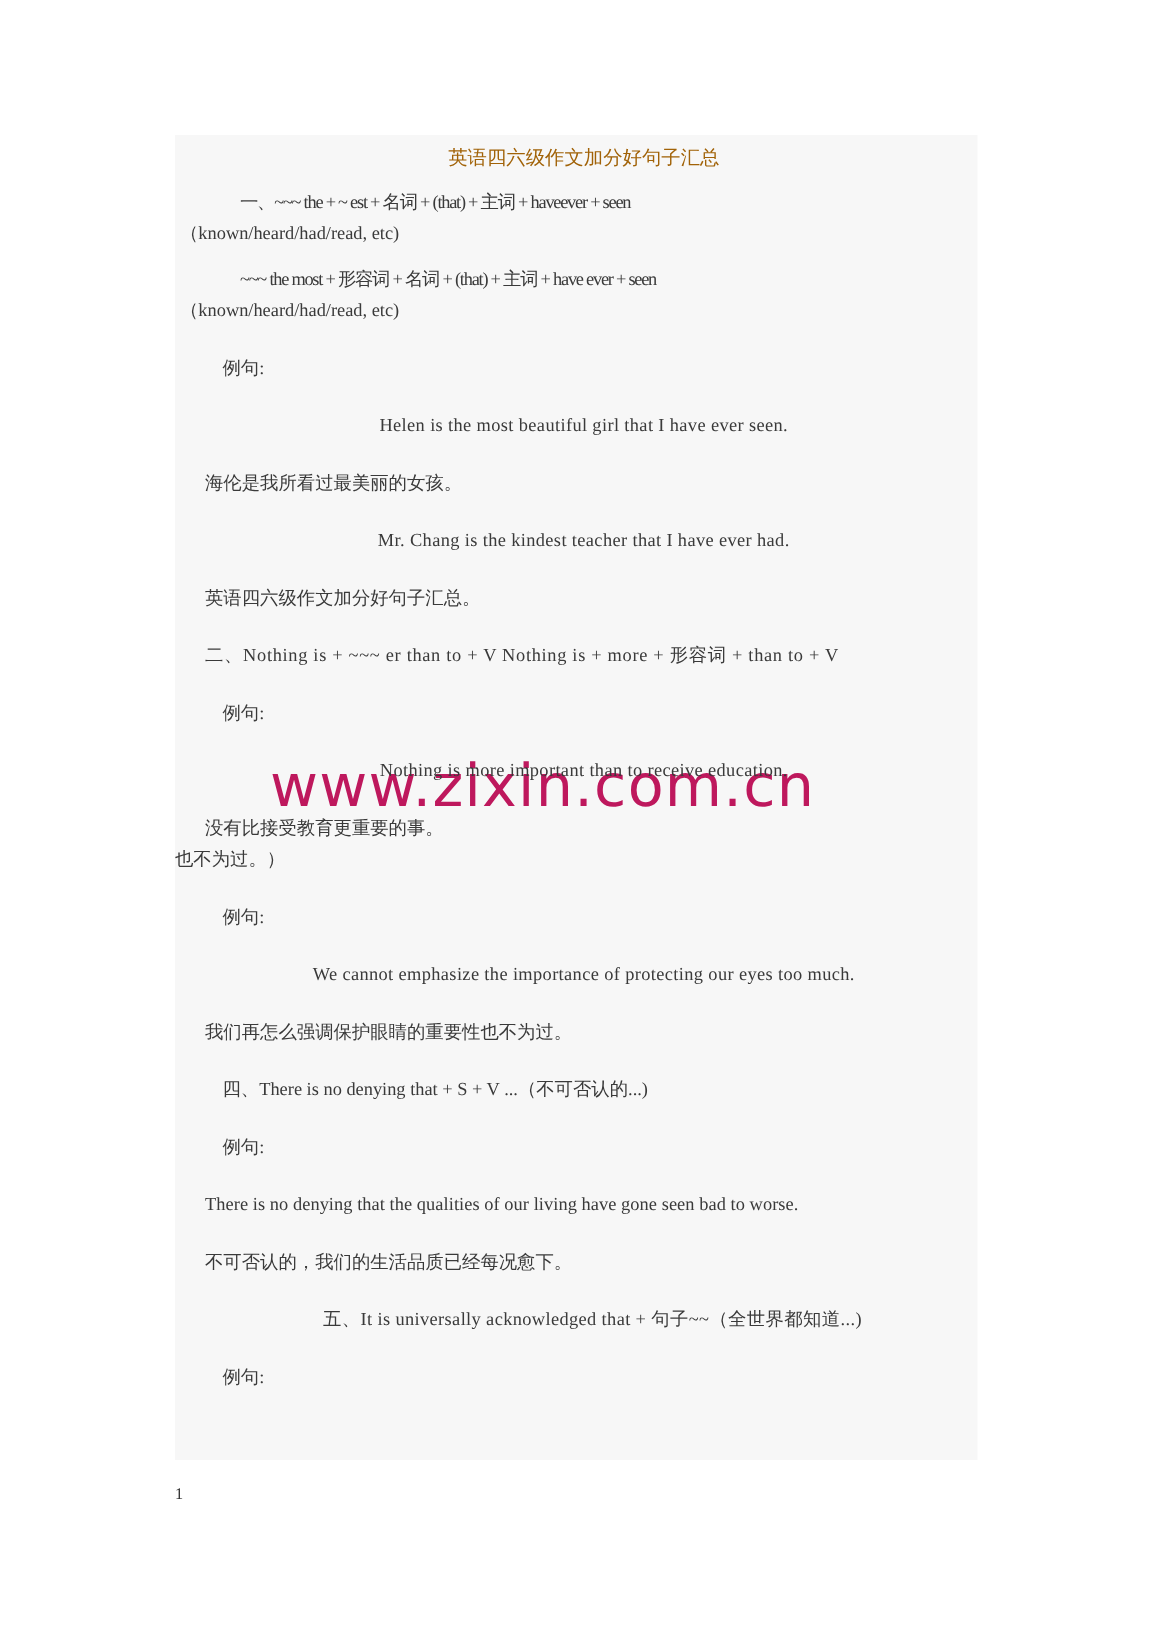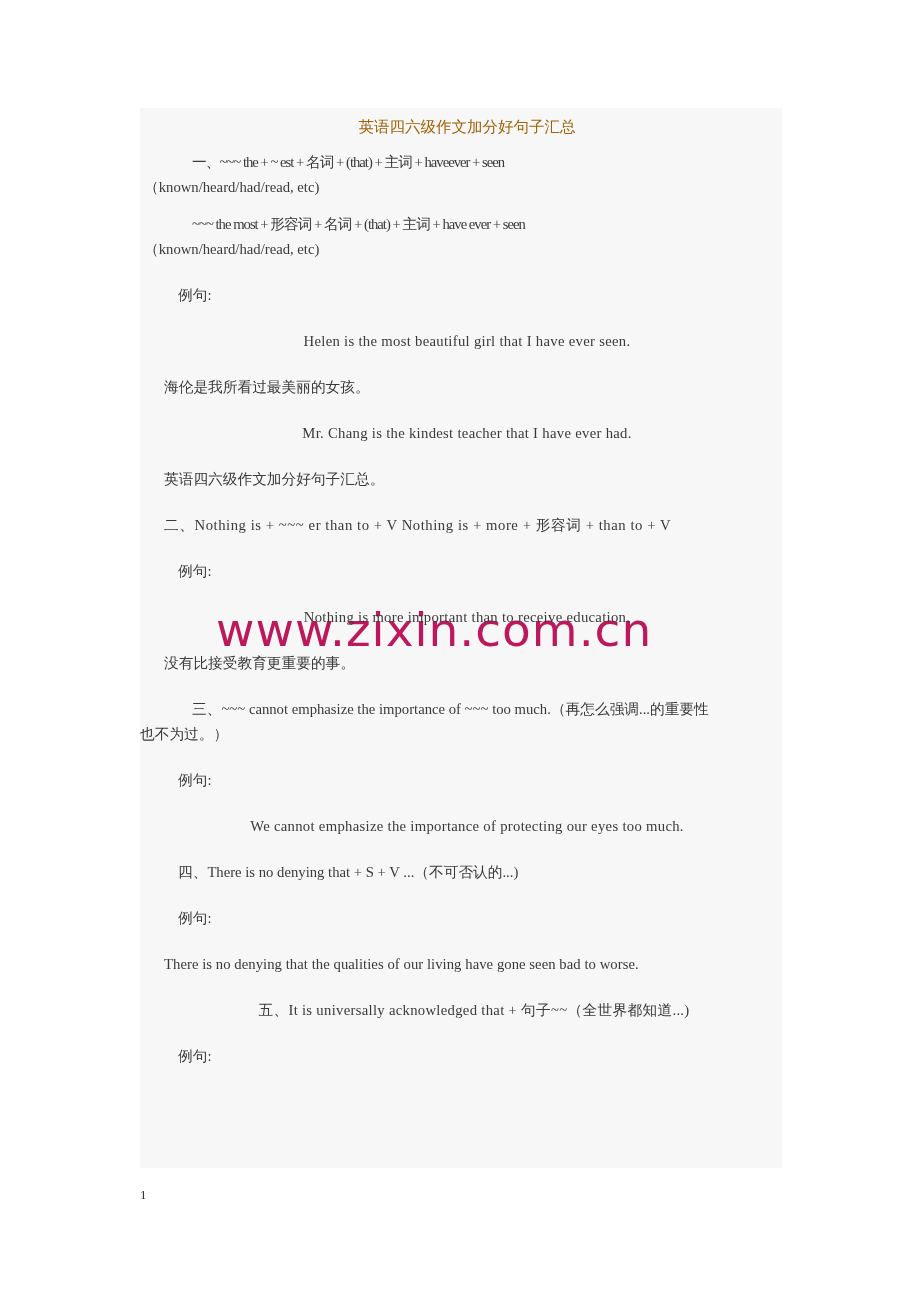--- a/index.html
+++ b/index.html
@@ -135,34 +135,35 @@
     <p class="blk sp-sm">英语四六级作文加分好句子汇总。</p>
 
     <p class="blk sp-sm nowrap-clip">二、Nothing is + ~~~ er than to + V Nothing is + more + 形容词 + than to + V</p>
 
     <p class="blk sp-sm indent-sm">例句:</p>
 
     <p class="blk sp-sm wide">Nothing is more important than to receive education.</p>
 
     <p class="blk sp-sm">没有比接受教育更重要的事。</p>
 
-    <p class="blk justify indent sp-sm">三、~~~ cannot emphasize the importance of ~~~ too much.（再怎么强调...的重要性</p>
     <p class="blk" style="margin-left:-24px;">也不为过。）</p>
 
     <p class="blk sp-sm indent-sm">例句:</p>
 
     <p class="blk sp-sm wide">We cannot emphasize the importance of protecting our eyes too much.</p>
 
+    <p class="blk sp-sm">我们再怎么强调保护眼睛的重要性也不为过。</p>
 
     <p class="blk sp-sm indent-sm">四、There is no denying that + S + V ...（不可否认的...)</p>
 
     <p class="blk sp-sm indent-sm">例句:</p>
 
     <p class="blk sp-sm" style="letter-spacing:0.05px;">There is no denying that the qualities of our living have gone seen bad to worse.</p>
 
+    <p class="blk sp-sm">不可否认的，我们的生活品质已经每况愈下。</p>
 
     <p class="blk sp-sm indent-sm wide">五、It is universally acknowledged that + 句子~~（全世界都知道...)</p>
 
     <p class="blk sp-sm indent-sm">例句:</p>
 
   </div>
 </div>
 
 <div id="page-number">1</div>
 

